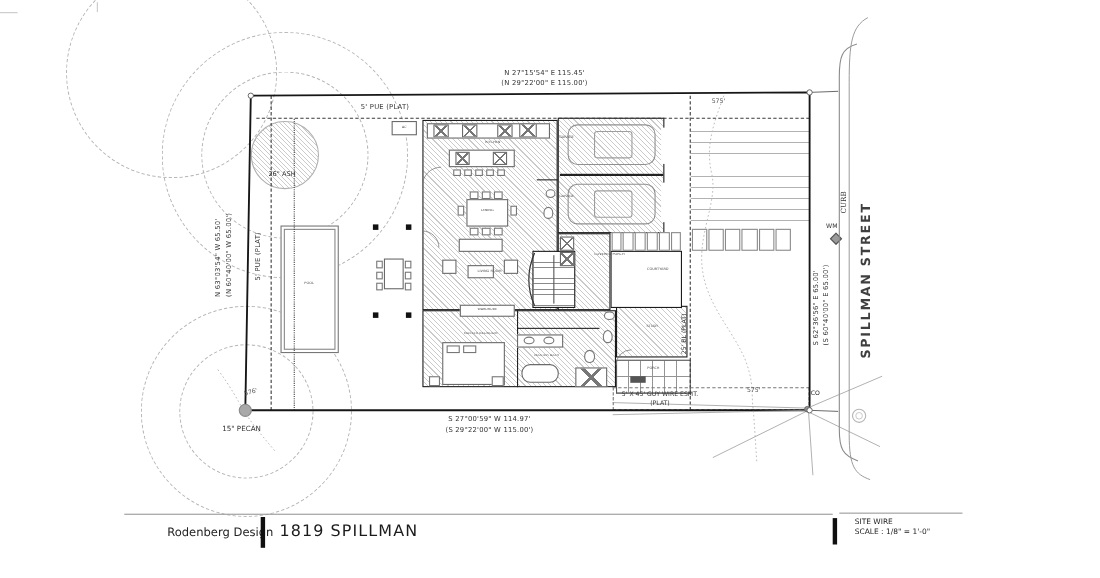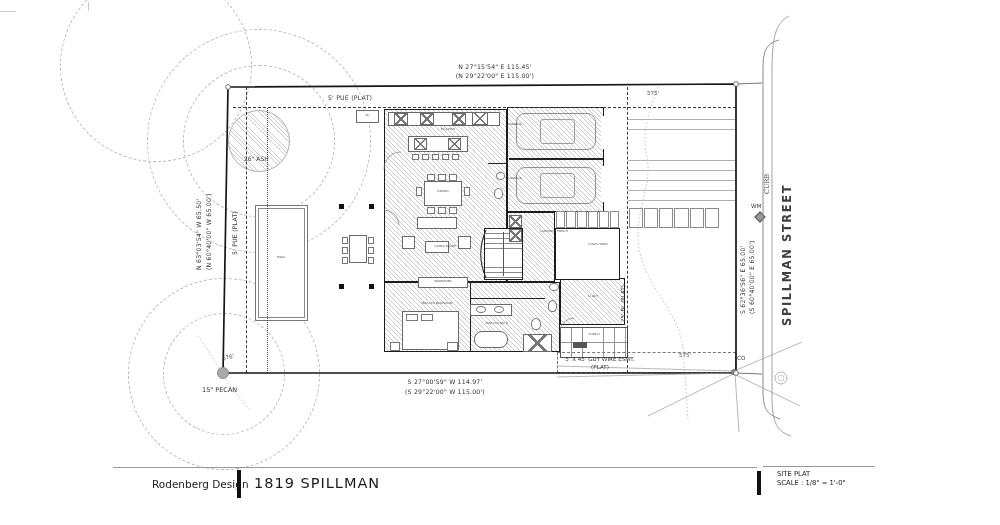--- a/index.html
+++ b/index.html
@@ -236,16 +236,16 @@
   <div class="rl" style="left:575px;top:295px;width:36px">STUDY</div>
   <div class="rl" style="left:265px;top:256px;width:32px">POOL</div>
   <div class="rl" style="left:578px;top:333px;width:32px">PORCH</div>
 
   <div class="abs" style="left:113px;top:467px;width:644px;height:0;border-top:1px solid #9a9a9a"></div>
   <div class="abs" style="left:763px;top:466px;width:112px;height:0;border-top:1px solid #9a9a9a"></div>
   <div class="t" style="left:152px;top:478px;font-size:10.5px;color:#222">Rodenberg Design</div>
   <div class="titlebar" style="left:237px;top:470px;width:3.5px;height:28px"></div>
   <div class="t" style="left:254px;top:475px;font-size:14.5px;letter-spacing:1px;color:#1b1b1b">1819 SPILLMAN</div>
   <div class="titlebar" style="left:757px;top:471px;width:3.5px;height:24px"></div>
-  <div class="t" style="left:777px;top:470px;font-size:6.8px;color:#222">SITE PLAT</div>
+  <div class="t" style="left:777px;top:470px;font-size:6.8px;color:#222">SITE WIRE</div>
   <div class="t" style="left:777px;top:479px;font-size:6.8px;color:#222">SCALE : 1/8" = 1'-0"</div>
 
 </div>
 
 </body></html>

